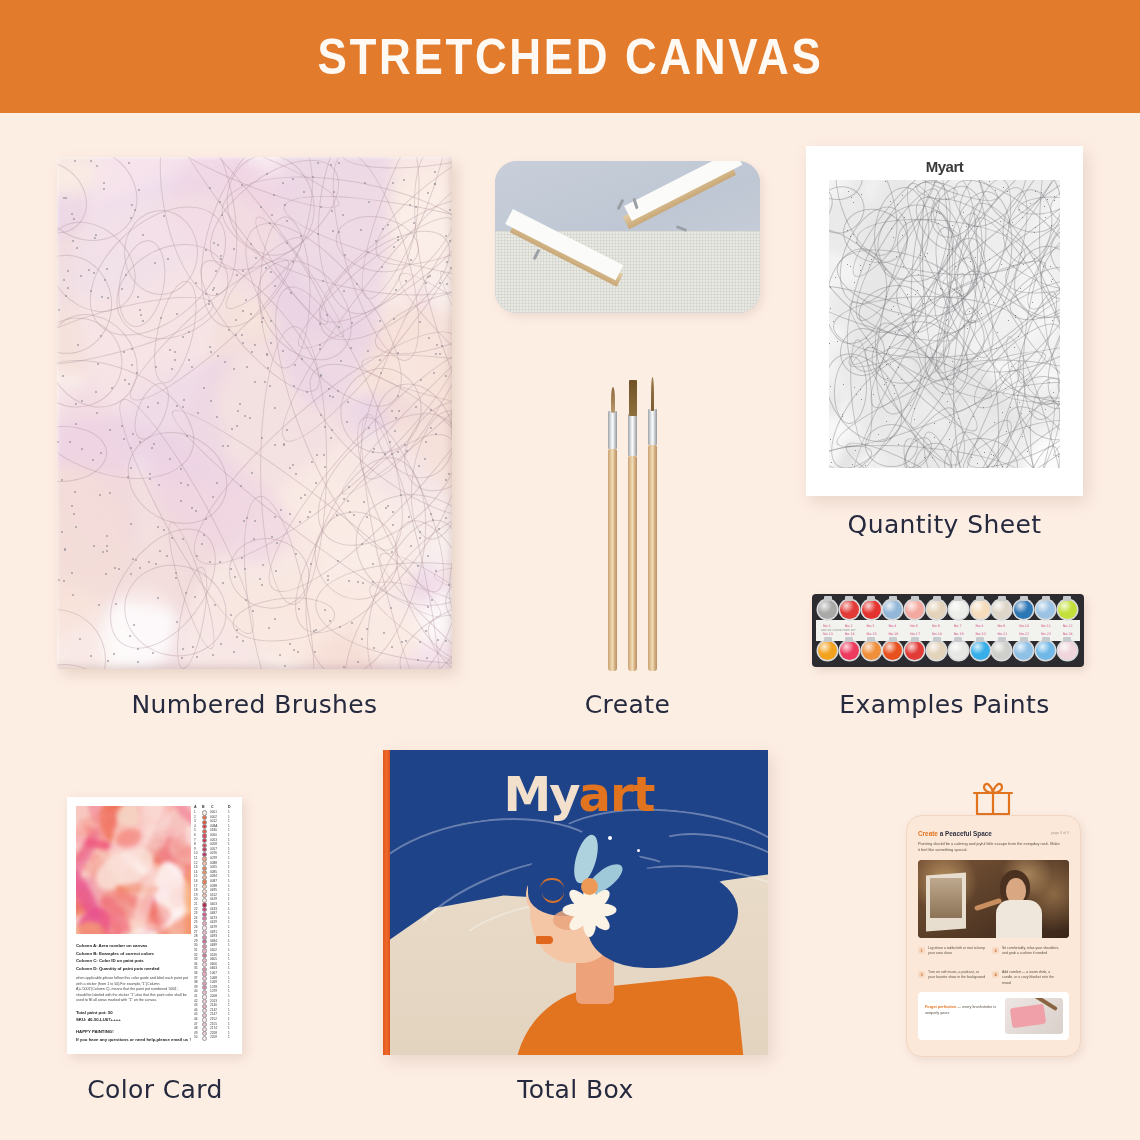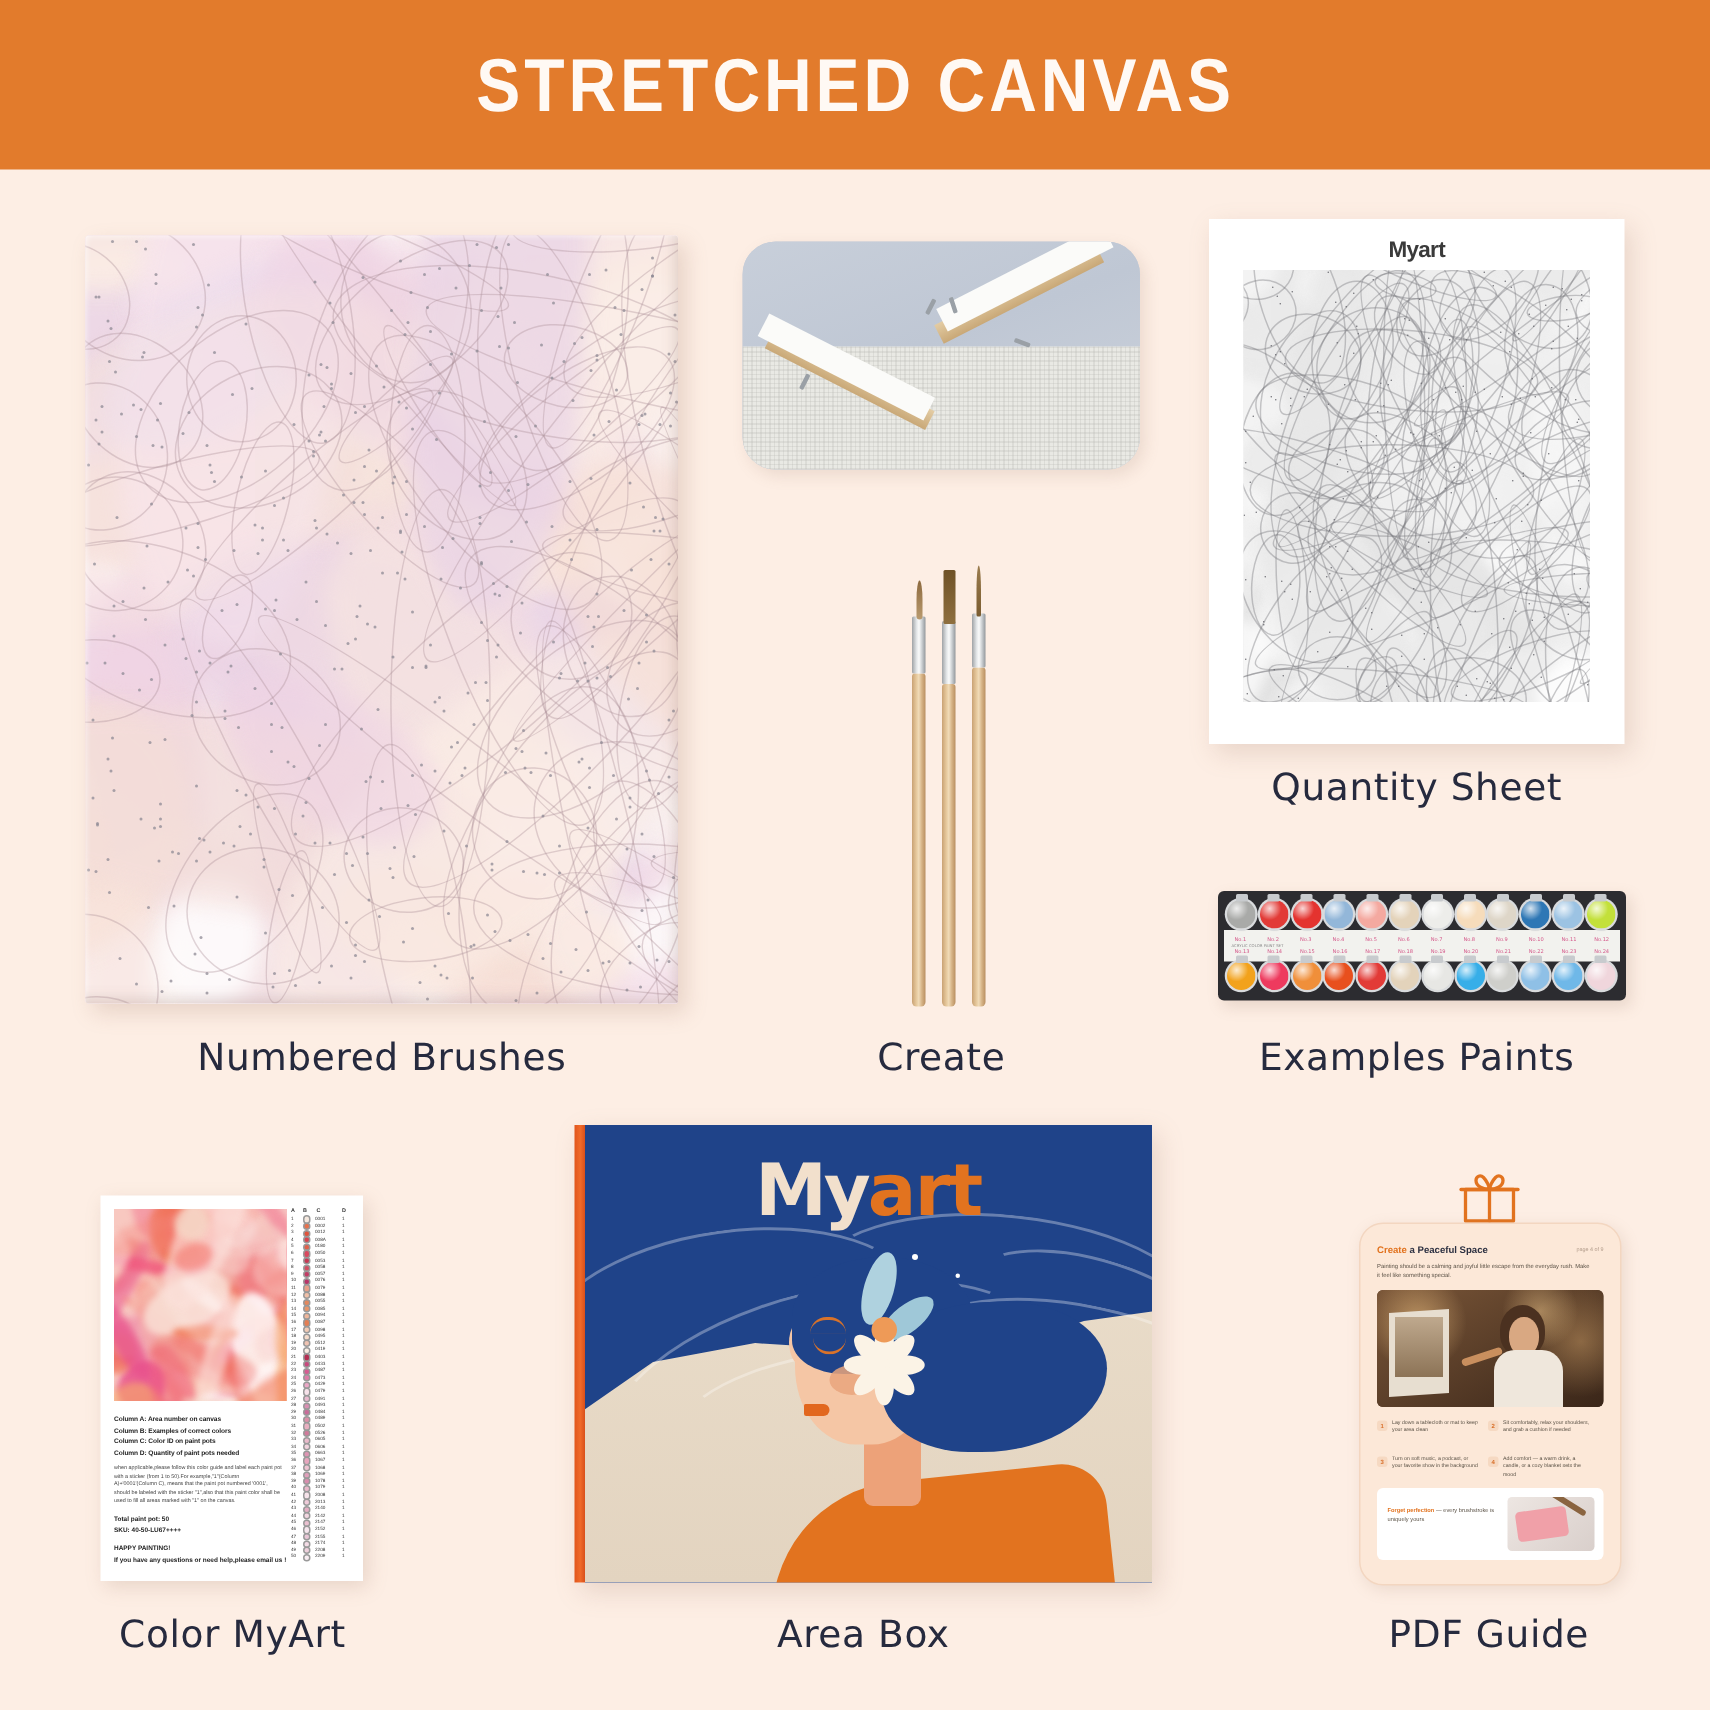--- a/index.html
+++ b/index.html
@@ -1888,21 +1888,21 @@
           <span class="cc-q">1</span>
         </div>
         <div class="cc-row" style="top:230.39999999999998px;">
           <span class="cc-n">50</span>
           <span class="cc-sw" style="background:#F9EDF2;"></span>
           <span class="cc-id">2209</span>
           <span class="cc-q">1</span>
         </div>
       </div>
   </div>
-  <div class="cap" style="left:20px;top:1075px;width:270px;">Color MyArt</div>
+  <div class="cap" style="left:20px;top:1075px;width:270px;">Color Card</div>
 
   <div class="boxwrap">
     <div class="box-edge"></div>
     <div class="box-face">
       <div class="kraft" style="clip-path:polygon(0 45%,12% 30%,30% 24%,48% 26%,62% 34%,76% 24%,88% 17%,100% 14%,100% 100%,0 100%);"></div>
       <div id="boxHair">
           <div style="position:absolute;left:-30px;top:70px;width:250px;height:120px;border:2px solid rgba(255,255,255,.30);border-radius:50%;border-color:rgba(255,255,255,.32) transparent transparent transparent;transform:rotate(-8deg);"></div>
           <div style="position:absolute;left:10px;top:110px;width:300px;height:140px;border:2px solid rgba(255,255,255,.30);border-radius:50%;border-color:rgba(255,255,255,.32) transparent transparent transparent;transform:rotate(-14deg);"></div>
           <div style="position:absolute;left:150px;top:60px;width:260px;height:110px;border:2px solid rgba(255,255,255,.30);border-radius:50%;border-color:rgba(255,255,255,.32) transparent transparent transparent;transform:rotate(6deg);"></div>
           <div style="position:absolute;left:210px;top:120px;width:240px;height:100px;border:2px solid rgba(255,255,255,.30);border-radius:50%;border-color:rgba(255,255,255,.32) transparent transparent transparent;transform:rotate(12deg);"></div>
@@ -1933,21 +1933,21 @@
           <div style="position:absolute;left:193px;top:133px;width:13px;height:27px;background:#FBF3E6;border-radius:50%;transform:rotate(225deg);transform-origin:50% 100%;"></div>
           <div style="position:absolute;left:193px;top:133px;width:13px;height:27px;background:#FBF3E6;border-radius:50%;transform:rotate(270deg);transform-origin:50% 100%;"></div>
           <div style="position:absolute;left:193px;top:133px;width:13px;height:27px;background:#FBF3E6;border-radius:50%;transform:rotate(315deg);transform-origin:50% 100%;"></div>
           <div style="position:absolute;left:191px;top:128px;width:17px;height:17px;background:#EE9A57;border-radius:50%;"></div>
         </div>
       <div style="position:absolute;left:0;top:16px;width:378px;text-align:center;">
         <span class="logo-my" style="font-size: 48px; letter-spacing: -2px; color: rgb(242, 224, 204);">My</span><span class="logo-my" style="font-size: 48px; letter-spacing: -1px; color: rgb(226, 115, 31);">art</span>
       </div>
     </div>
   </div>
-  <div class="cap" style="left:383px;top:1075px;width:385px;">Area Box</div>
+  <div class="cap" style="left:383px;top:1075px;width:385px;">Total Box</div>
 
   <div class="pdfwrap">
     <svg class="gift" width="46" height="36" viewBox="0 0 46 36">
       <g fill="none" stroke="#E2731F" stroke-width="2.2" stroke-linejoin="round" stroke-linecap="round">
         <rect x="7" y="13" width="32" height="21"></rect>
         <line x1="4" y1="13" x2="42" y2="13"></line>
         <line x1="23" y1="13" x2="23" y2="34"></line>
         <path d="M23 13C19 13 14 11 14 7 14 4 17 3 19 5 21 7 23 11 23 13Z"></path>
         <path d="M23 13C27 13 32 11 32 7 32 4 29 3 27 5 25 7 23 11 23 13Z"></path>
       </g>
@@ -1991,15 +1991,14 @@
         </div>
       <div class="pdf-foot">
         <div class="pdf-foot-t"><b>Forget perfection</b><span> — every brushstroke is uniquely yours</span></div>
         <div class="pdf-foot-img">
           <div style="position:absolute;left:6px;top:8px;width:34px;height:20px;background:#F0A0A8;border-radius:3px;transform:rotate(-8deg);"></div>
           <div style="position:absolute;left:26px;top:2px;width:28px;height:4px;background:#8A6440;border-radius:2px;transform:rotate(32deg);"></div>
         </div>
       </div>
     </div>
   </div>
-  <div class="cap" style="left:880px;top:1075px;width:225px;">PDF Guide</div>
 
 </div>
 
 </body></html>

